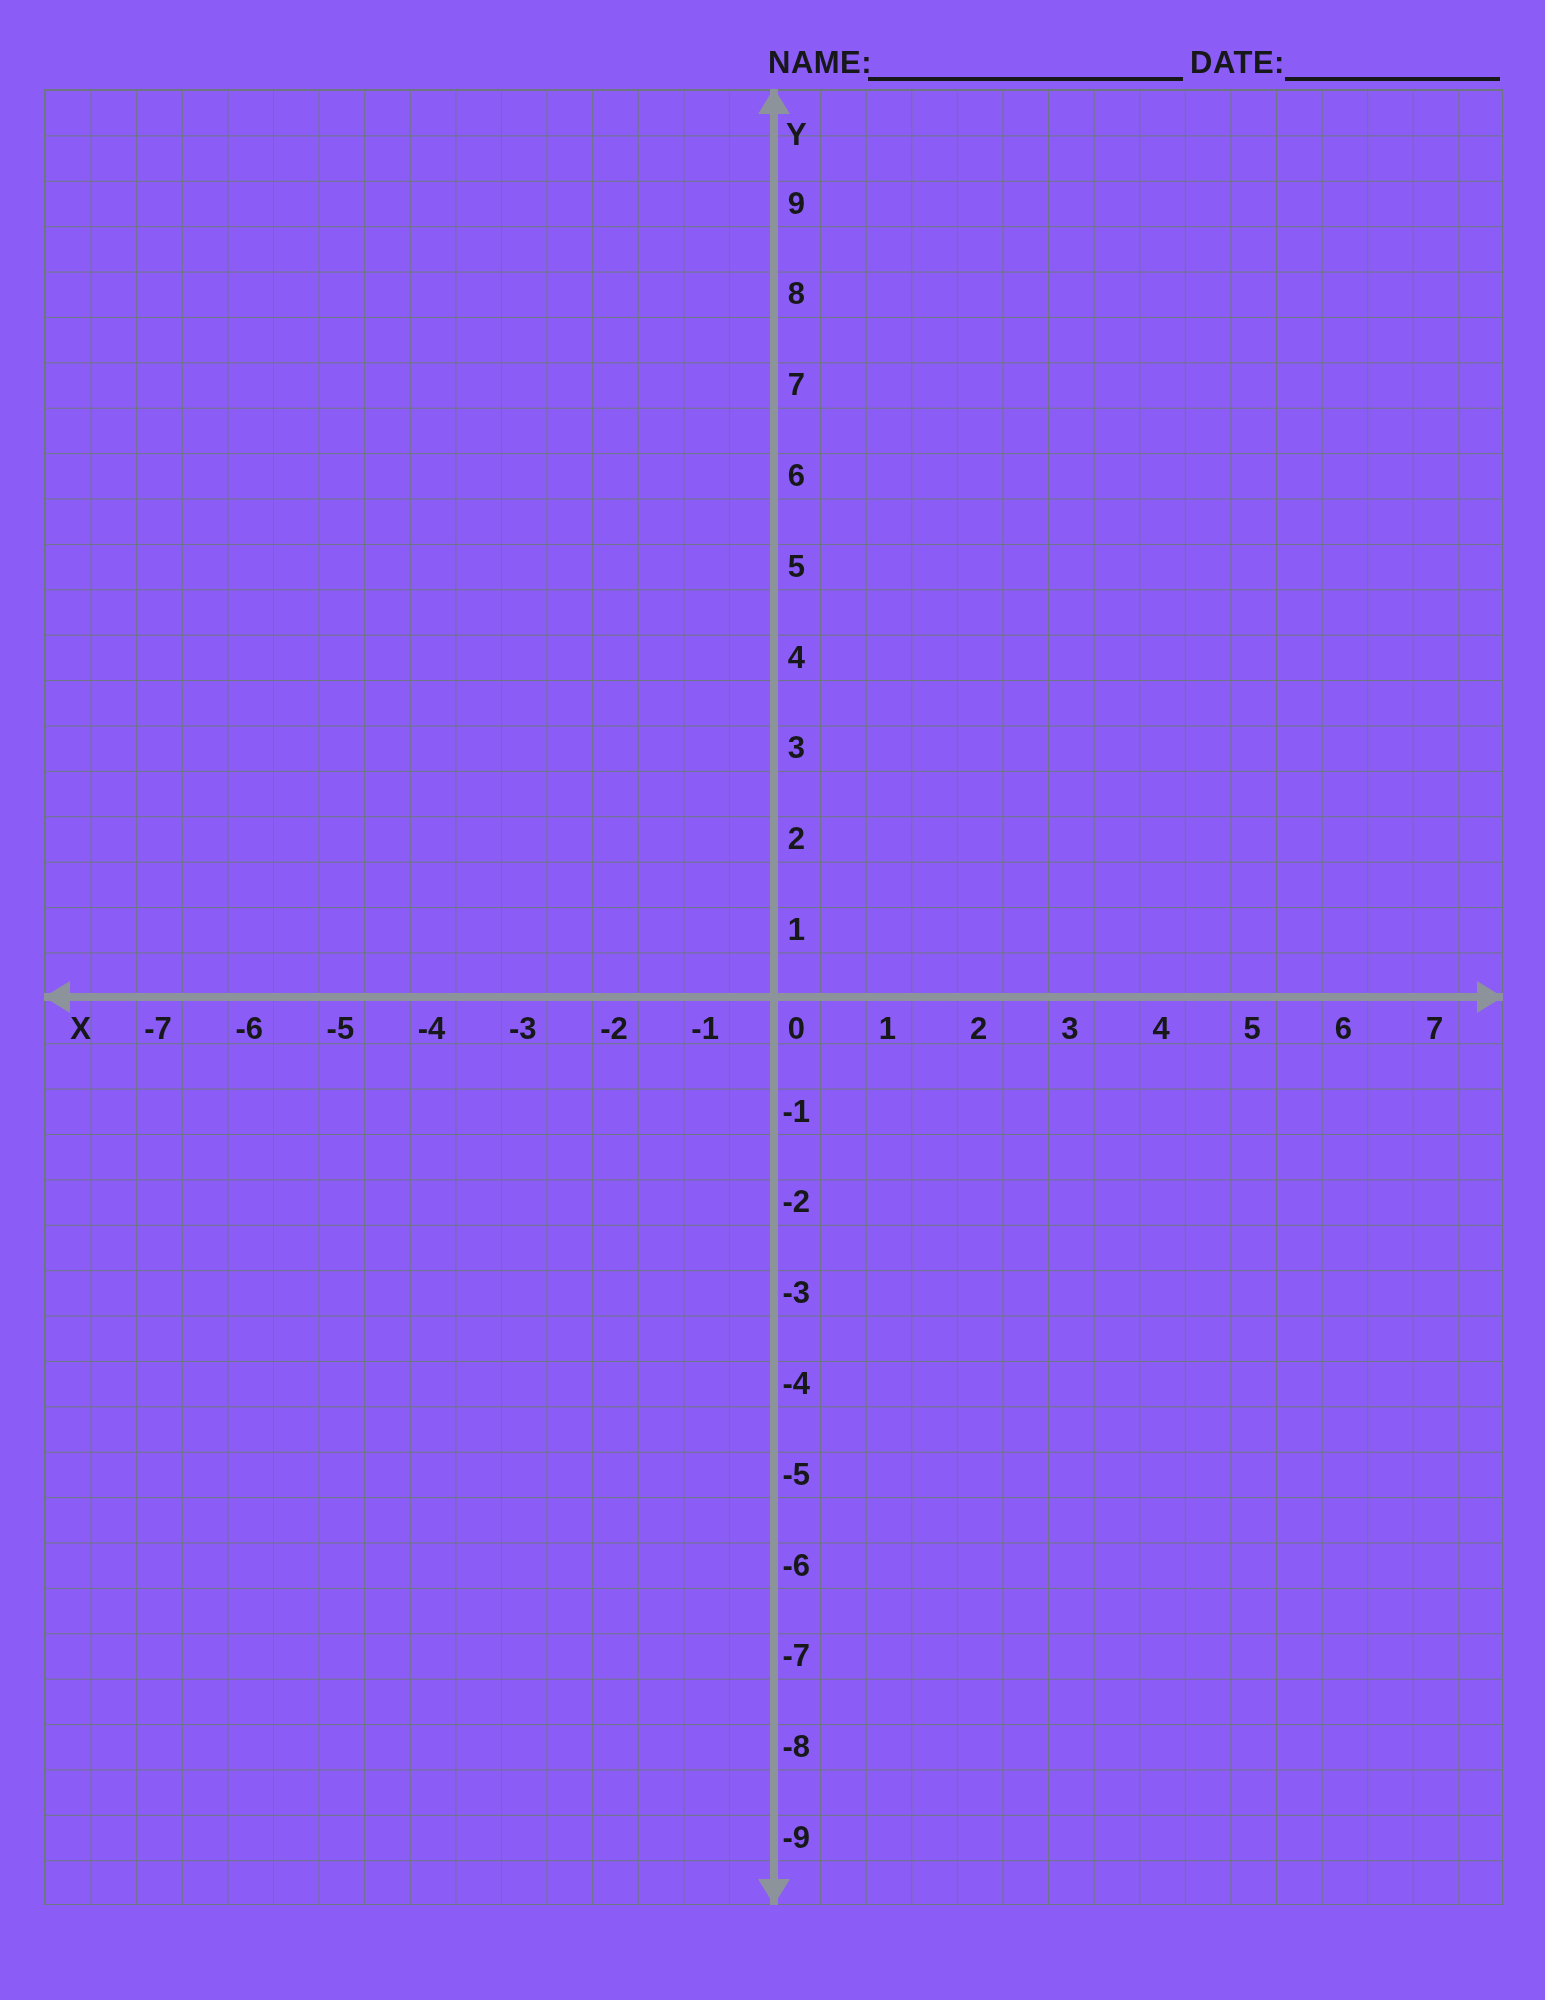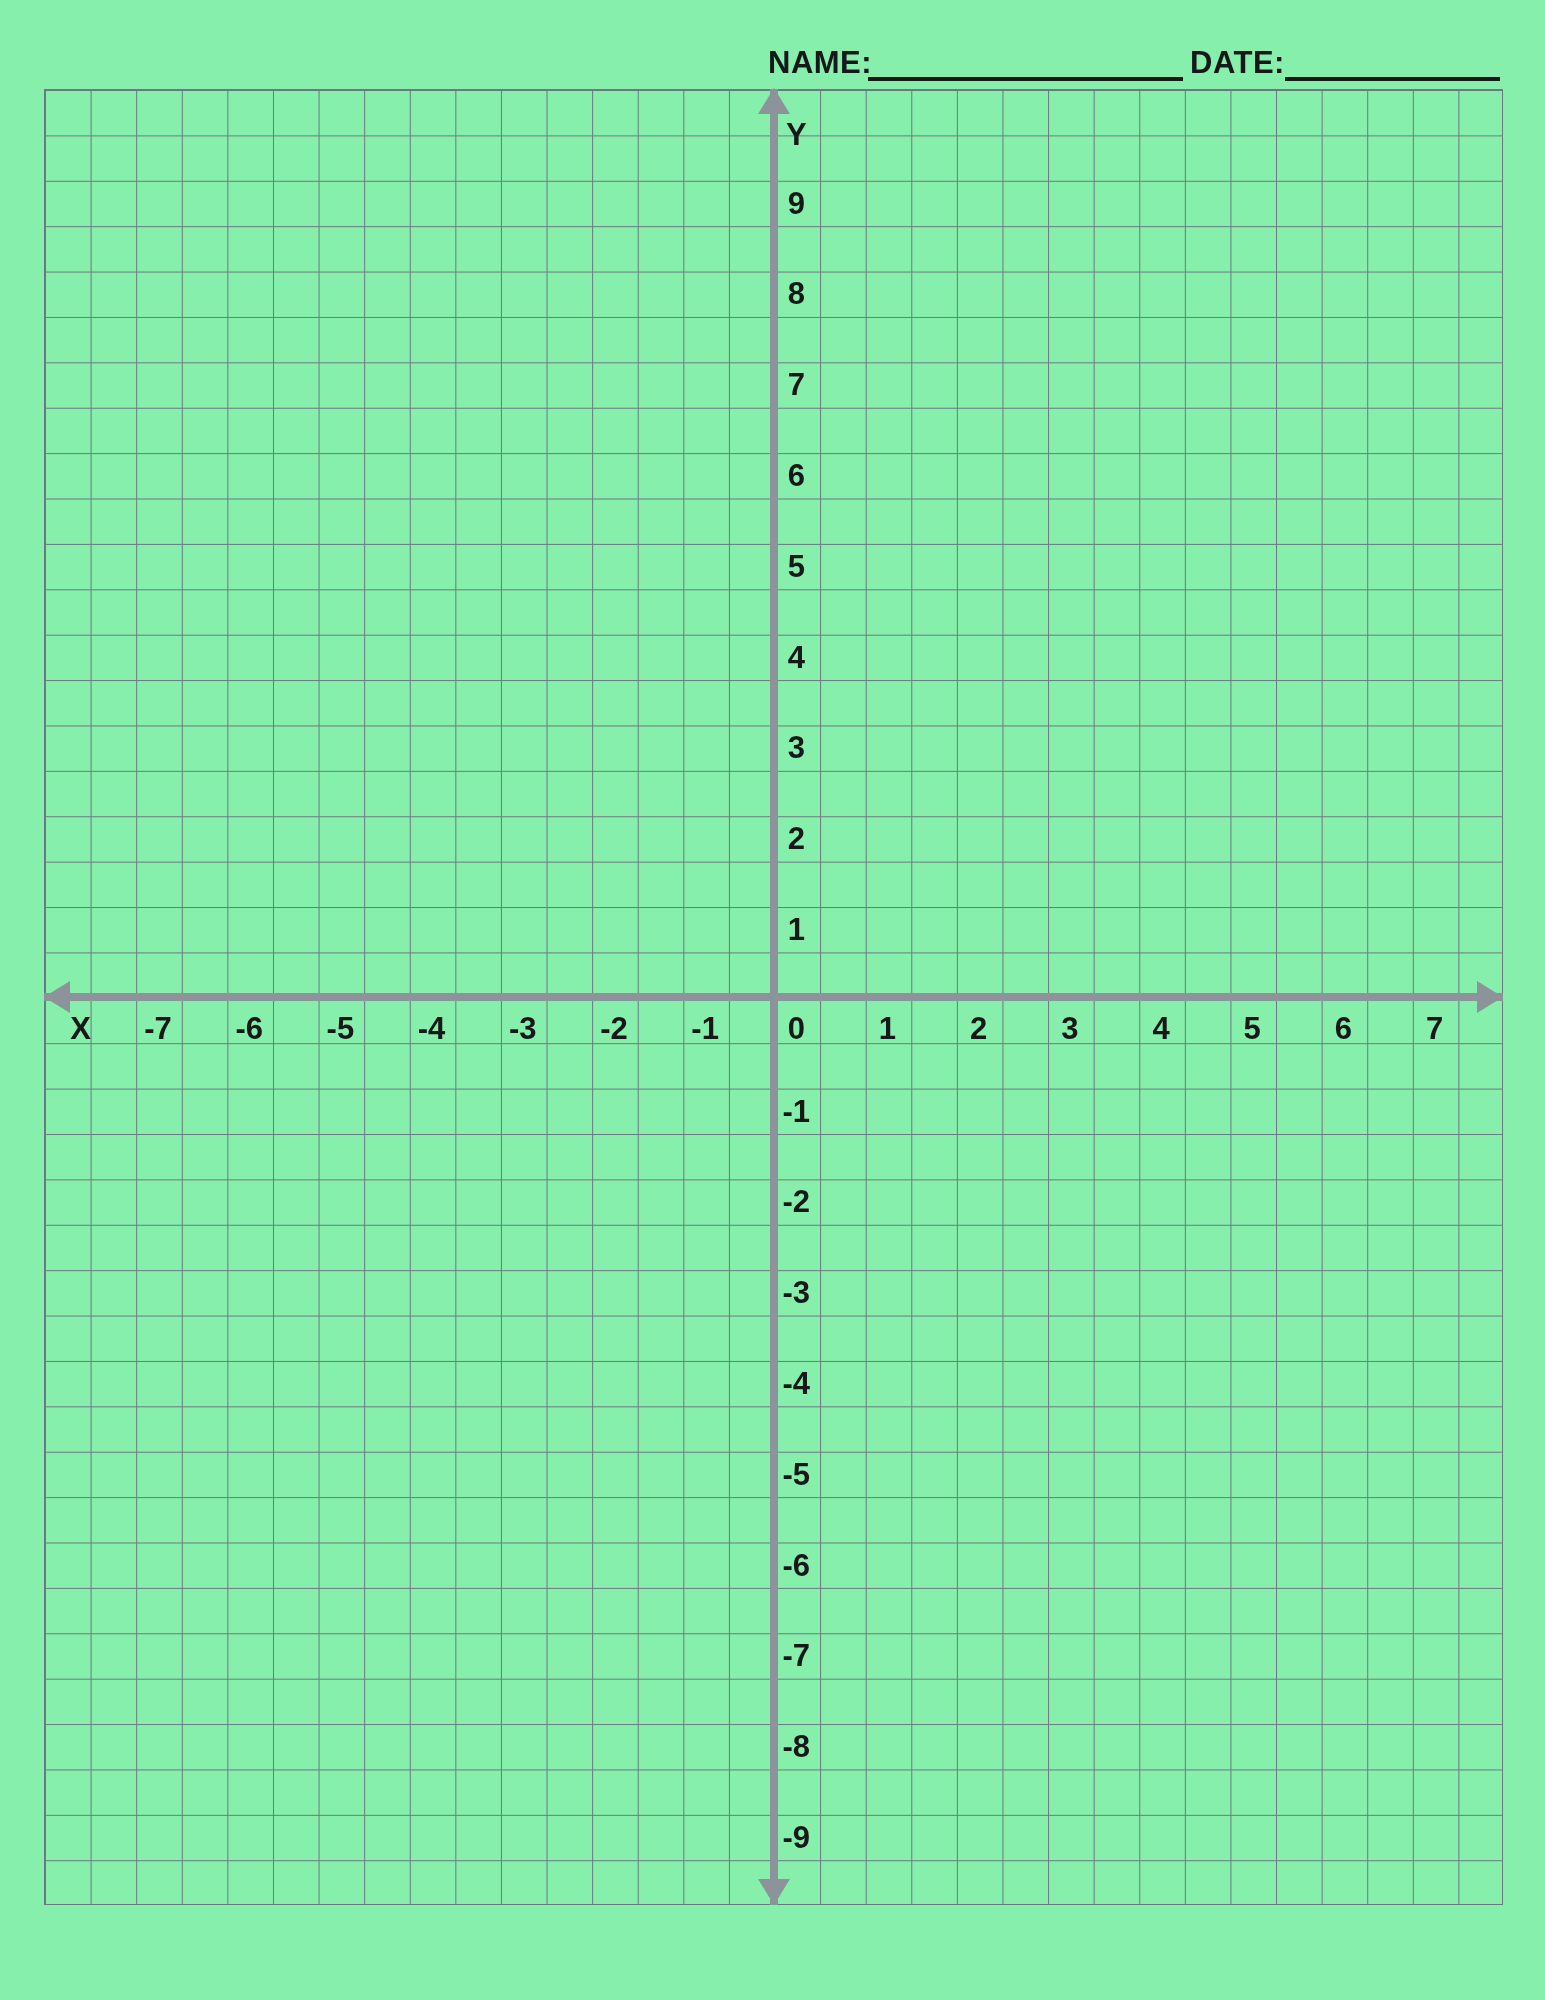--- a/index.html
+++ b/index.html
@@ -1,19 +1,19 @@
 <!DOCTYPE html>
 <html style="--grid: #6d7780; --axis: #8d939a; --ink: #17181a;"><head>
 <meta charset="utf-8">
 <style>
   html,body{margin:0;padding:0;background:#fff;}
   .page{
     position:relative;
     width:1545px;height:2000px;
-    background:#86efac;
+    background:#8b5cf6;
     font-family:"Liberation Sans", sans-serif;
     overflow:hidden;
   }
   
   .hlabel{
     position:absolute;
     font-size:31px;font-weight:700;color:var(--ink);
     letter-spacing:0.5px;
     line-height:1;
     top:47px;

